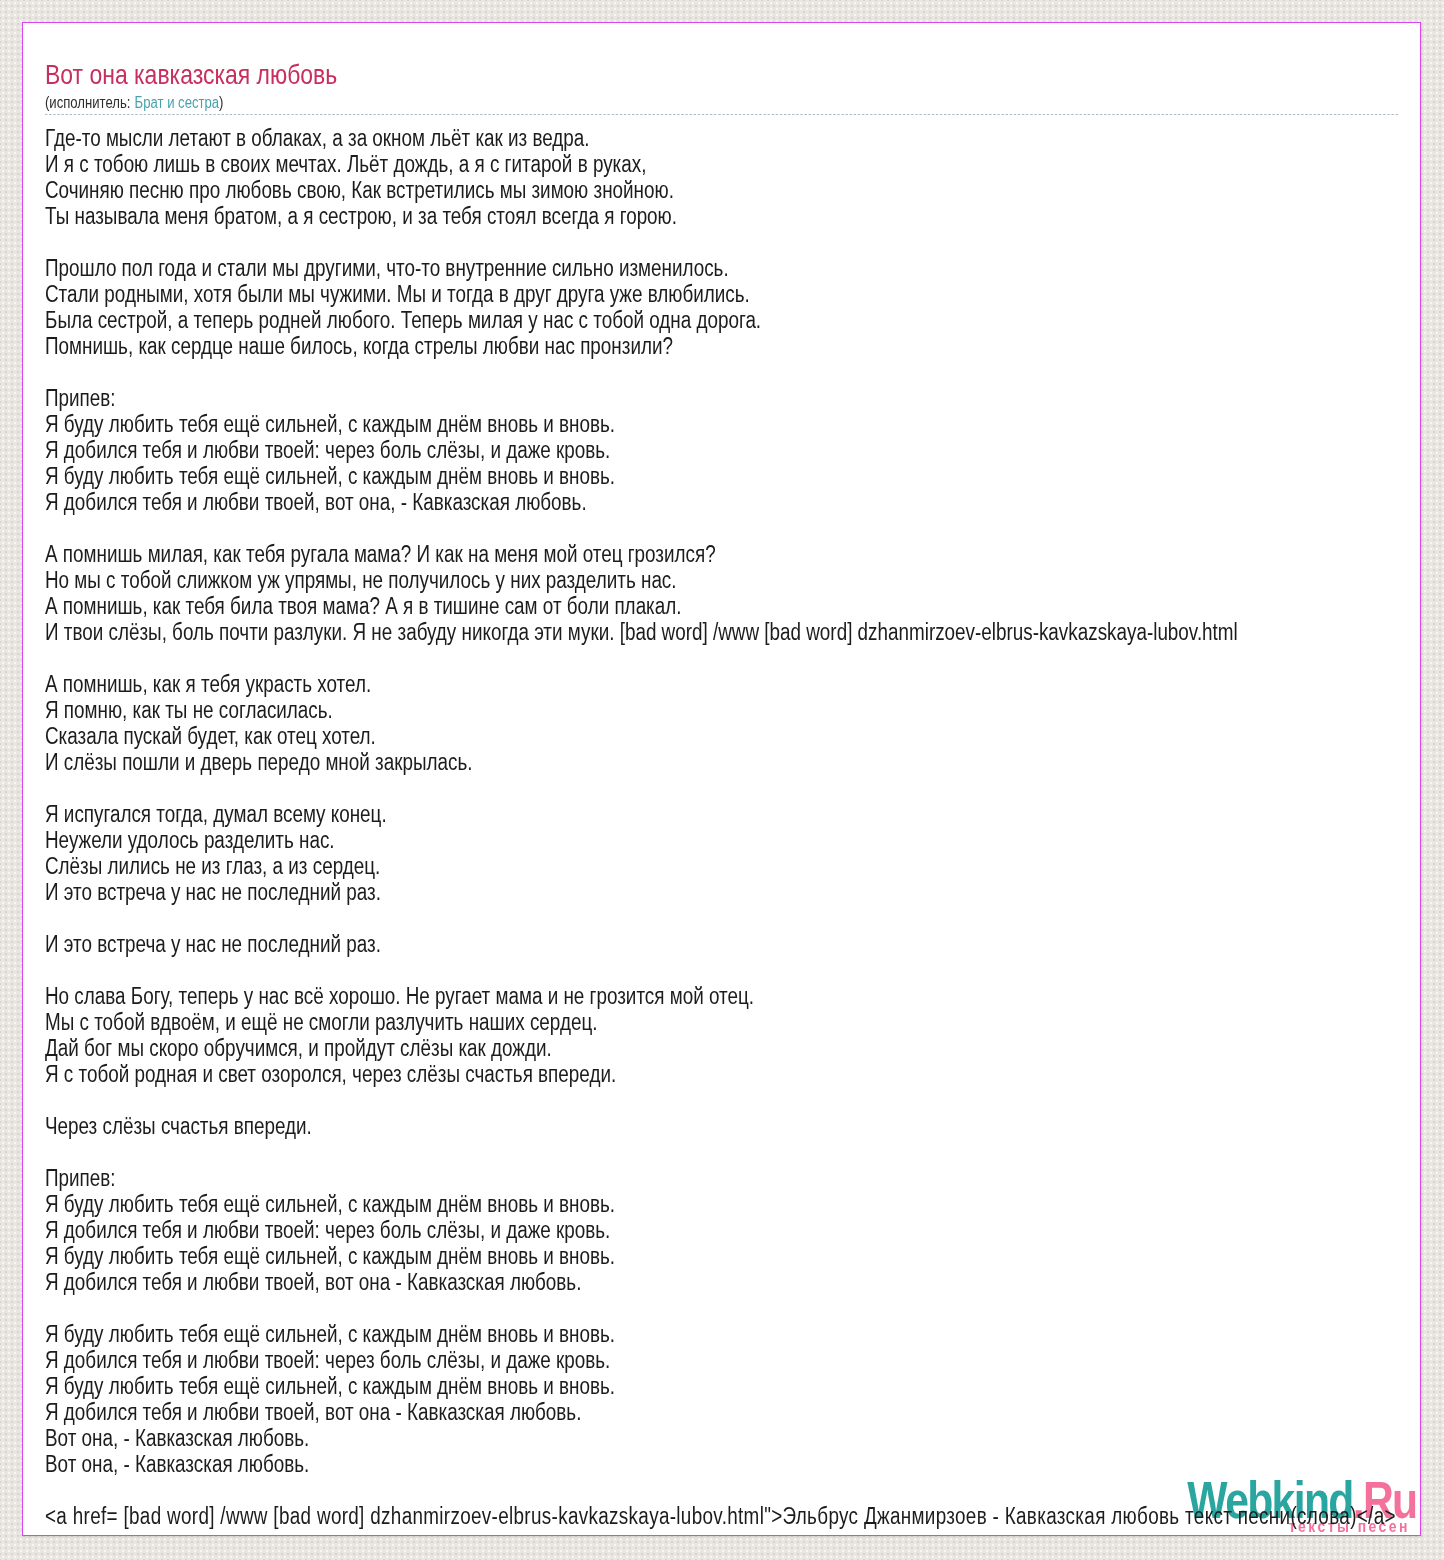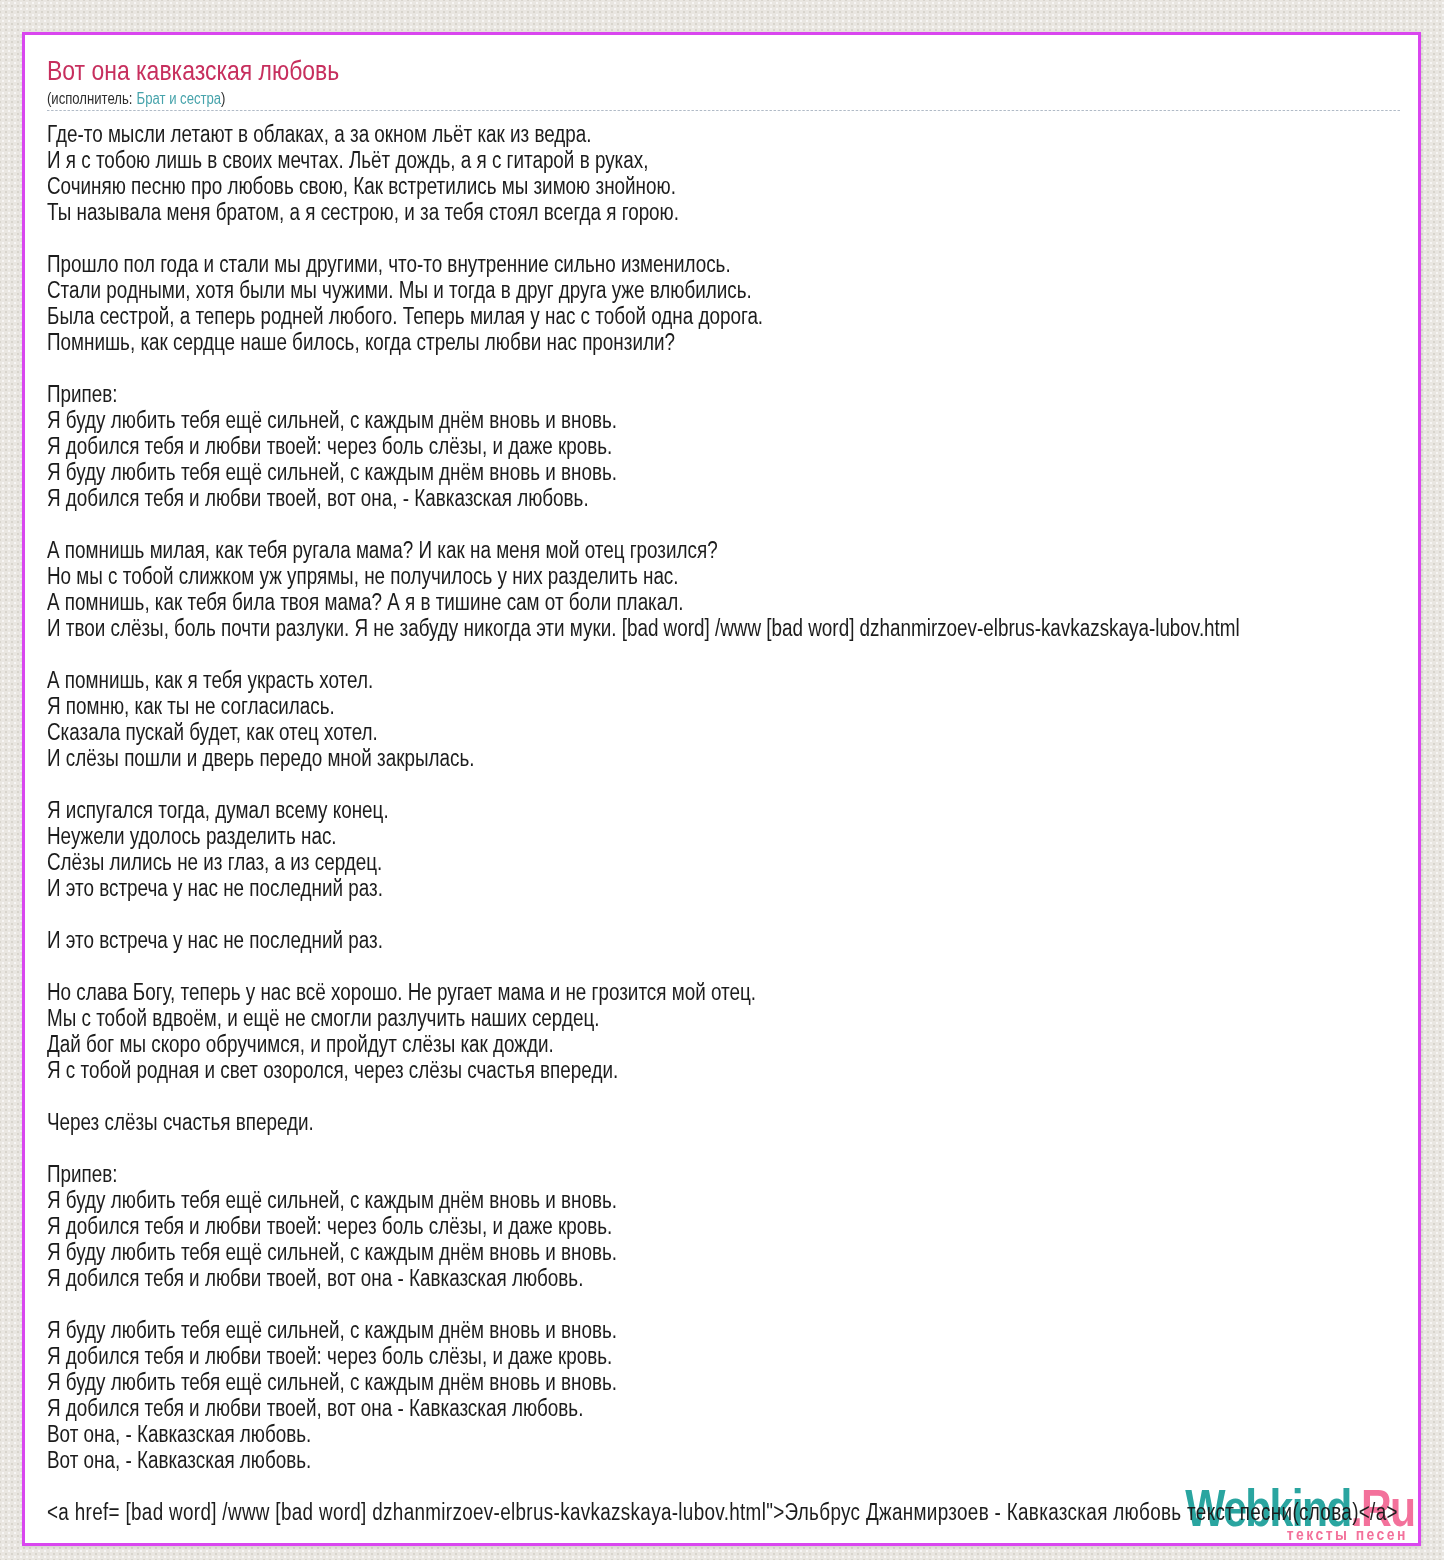--- a/index.html
+++ b/index.html
@@ -18,27 +18,27 @@
     overflow: hidden;
     --title-color: #c72f5e;
     --artist-link-color: #46a3ab;
     --logo-teal: #2aa5a0;
     --logo-pink: #f3719b;
     --separator-color: #a9b4c1;
     --text-color: #1c1c1c;
   }
   .card {
     position: absolute;
-    left: 22px; top: 32px;
+    left: 22px; top: 22px;
     width: 1399px; height: 1514px;
     box-sizing: border-box;
     background: #ffffff;
-    border: 3px solid #d946ef;
+    border: 1px solid #d946ef;
     box-shadow: 0 1px 3px rgba(0,0,0,.10);
-    padding: 20px 22px;
+    padding: 36px 22px;
   }
   .content {
     width: 1650px;
     transform: scaleX(0.82);
     transform-origin: 0 0;
     position: relative;
     z-index: 2;
   }
   .song-header {
     border-bottom: 1px dashed var(--separator-color);

